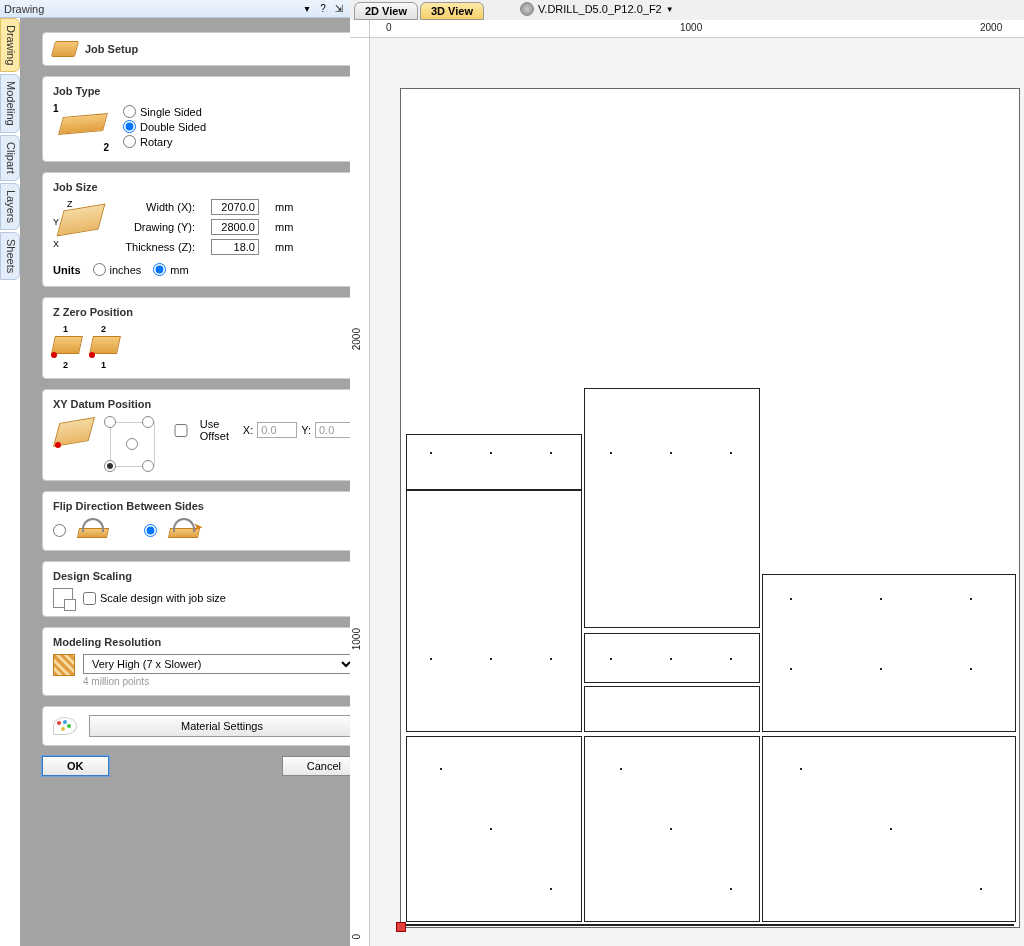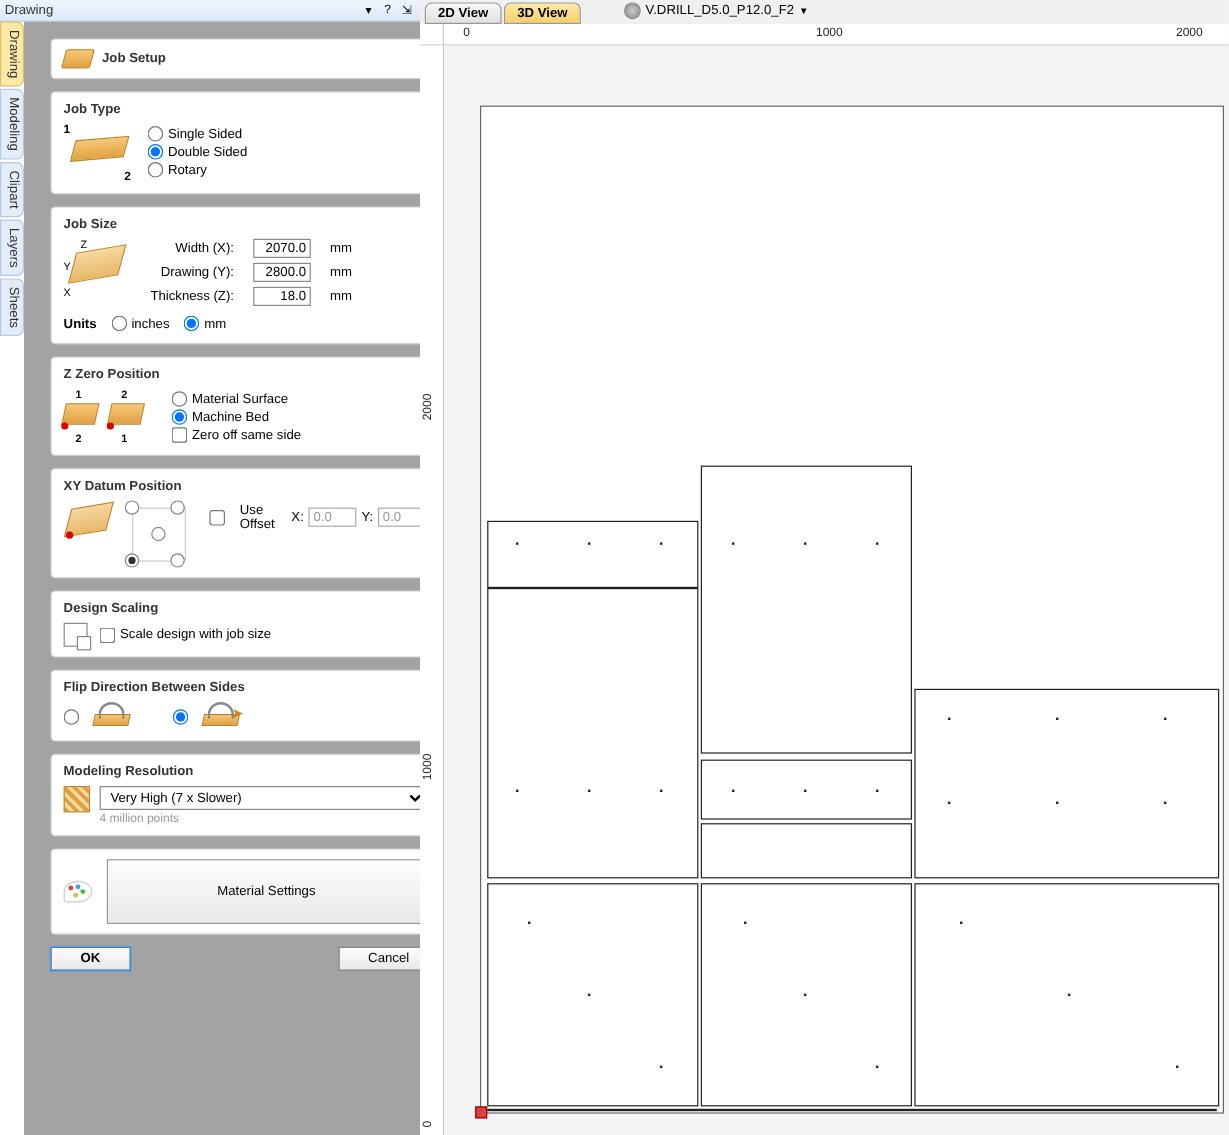--- a/index.html
+++ b/index.html
@@ -71,21 +71,21 @@
 
 .res-body { display: flex; gap: 8px; align-items: flex-start; }
 .res-ico { width: 22px; height: 22px; background: repeating-linear-gradient(45deg,#e0a040,#e0a040 3px,#f6d8a0 3px,#f6d8a0 6px); border: 1px solid #c08020; }
 .res-sel { display: flex; flex-direction: column; gap: 2px; flex: 1; }
 .res-sel select { width: 100%; border: 1px solid #888; padding: 2px 4px; background: #fff; }
 .res-sel .sub { color: #999; font-size: 10px; }
 
 .mat-body { display: flex; align-items: center; gap: 12px; }
 .palette { width: 24px; height: 18px; background: #fff; border: 1px solid #ccc; border-radius: 50% 50% 50% 10%; position: relative; }
 .palette::before { content:""; position: absolute; left: 3px; top: 3px; width: 4px; height: 4px; background: #e04040; border-radius: 50%; box-shadow: 6px -1px 0 #40a0e0, 10px 3px 0 #40c040, 4px 6px 0 #e0c040; }
-.mat-btn { flex: 1; border: 1px solid #999; background: linear-gradient(#fdfdfd,#e8e8e8); padding: 20px; cursor: pointer; }
+.mat-btn { flex: 1; border: 1px solid #999; background: linear-gradient(#fdfdfd,#e8e8e8); padding: 4px; cursor: pointer; }
 
 .btn-row { display: flex; justify-content: space-between; margin-top: 4px; }
 .btn { border: 1px solid #888; background: linear-gradient(#fdfdfd,#e8e8e8); padding: 3px 24px; cursor: pointer; }
 .btn.primary { border: 1px solid #3a7ac0; outline: 1px solid #6aa0e0; font-weight: bold; }
 
 
 .canvas-area { position: absolute; left: 350px; top: 0; right: 0; bottom: 0; background: #f0f0f0; }
 .view-tabs { position: absolute; left: 4px; top: 2px; display: flex; gap: 2px; z-index: 5; }
 .vtab { padding: 2px 10px; border: 1px solid #999; border-radius: 6px 6px 0 0; background: linear-gradient(#f8f8f8,#e0e0e0); font-weight: bold; cursor: pointer; }
 .vtab.active { background: linear-gradient(#fde9a8,#f6cf68); }
@@ -202,34 +202,20 @@
     <div class="zzero-body">
       <div class="zzero-img">
         <span class="num" style="left:10px;top:0">1</span>
         <span class="num" style="left:48px;top:0">2</span>
         <div class="mini" style="left:0;top:12px"></div>
         <div class="mini" style="left:38px;top:12px"></div>
         <div class="dot" style="left:-2px;top:28px"></div>
         <div class="dot" style="left:36px;top:28px"></div>
         <span class="num" style="left:10px;bottom:0">2</span>
         <span class="num" style="left:48px;bottom:0">1</span>
-      </div>
-      <div>
-        <label class="radio-row">
-            <input type="radio" name="zz" style="">
-            <span>Material Surface</span>
-          </label>
-        <label class="radio-row">
-            <input type="radio" name="zz" checked="" style="">
-            <span>Machine Bed</span>
-          </label>
-        <label class="checkbox-row">
-            <input type="checkbox" style="">
-            <span>Zero off same side</span>
-          </label>
       </div>
     </div>
   </div>
 
   <div class="group">
     <div class="group-title">XY Datum Position</div>
     <div class="datum-body">
       <div class="datum-img">
           <div class="slab"></div>
           <div class="dot"></div>
@@ -256,48 +242,48 @@
           </div>
         <div class="row">
             <span>Y:</span>
             <input disabled="" value="0.0" style="">
           </div>
       </div>
     </div>
   </div>
 
   <div class="group">
+    <div class="group-title">Flip Direction Between Sides</div>
+    <div class="flip-body">
+      <div class="flip-opt">
+          <input type="radio" name="fl" style="">
+          <div class="flip-img">
+            <div class="slab"></div>
+            <div class="arc"></div>
+          </div>
+        </div>
+      <div class="flip-opt">
+          <input type="radio" name="fl" checked="" style="">
+          <div class="flip-img">
+            <div class="slab"></div>
+            <div class="arc"></div>
+            <span class="arr">➤</span>
+          </div>
+        </div>
+    </div>
+  </div>
+
+  <div class="group">
     <div class="group-title">Design Scaling</div>
     <div class="scale-body">
       <div class="scale-ico"></div>
       <label class="checkbox-row">
           <input type="checkbox" style="">
           <span>Scale design with job size</span>
         </label>
-    </div>
-  </div>
-
-  <div class="group">
-    <div class="group-title">Flip Direction Between Sides</div>
-    <div class="flip-body">
-      <div class="flip-opt">
-          <input type="radio" name="fl" style="">
-          <div class="flip-img">
-            <div class="slab"></div>
-            <div class="arc"></div>
-          </div>
-        </div>
-      <div class="flip-opt">
-          <input type="radio" name="fl" checked="" style="">
-          <div class="flip-img">
-            <div class="slab"></div>
-            <div class="arc"></div>
-            <span class="arr">➤</span>
-          </div>
-        </div>
     </div>
   </div>
 
   <div class="group">
     <div class="group-title">Modeling Resolution</div>
     <div class="res-body">
       <div class="res-ico"></div>
       <div class="res-sel">
         <select><option>Very High (7 x Slower)</option></select>
         <span class="sub">4 million points</span>

